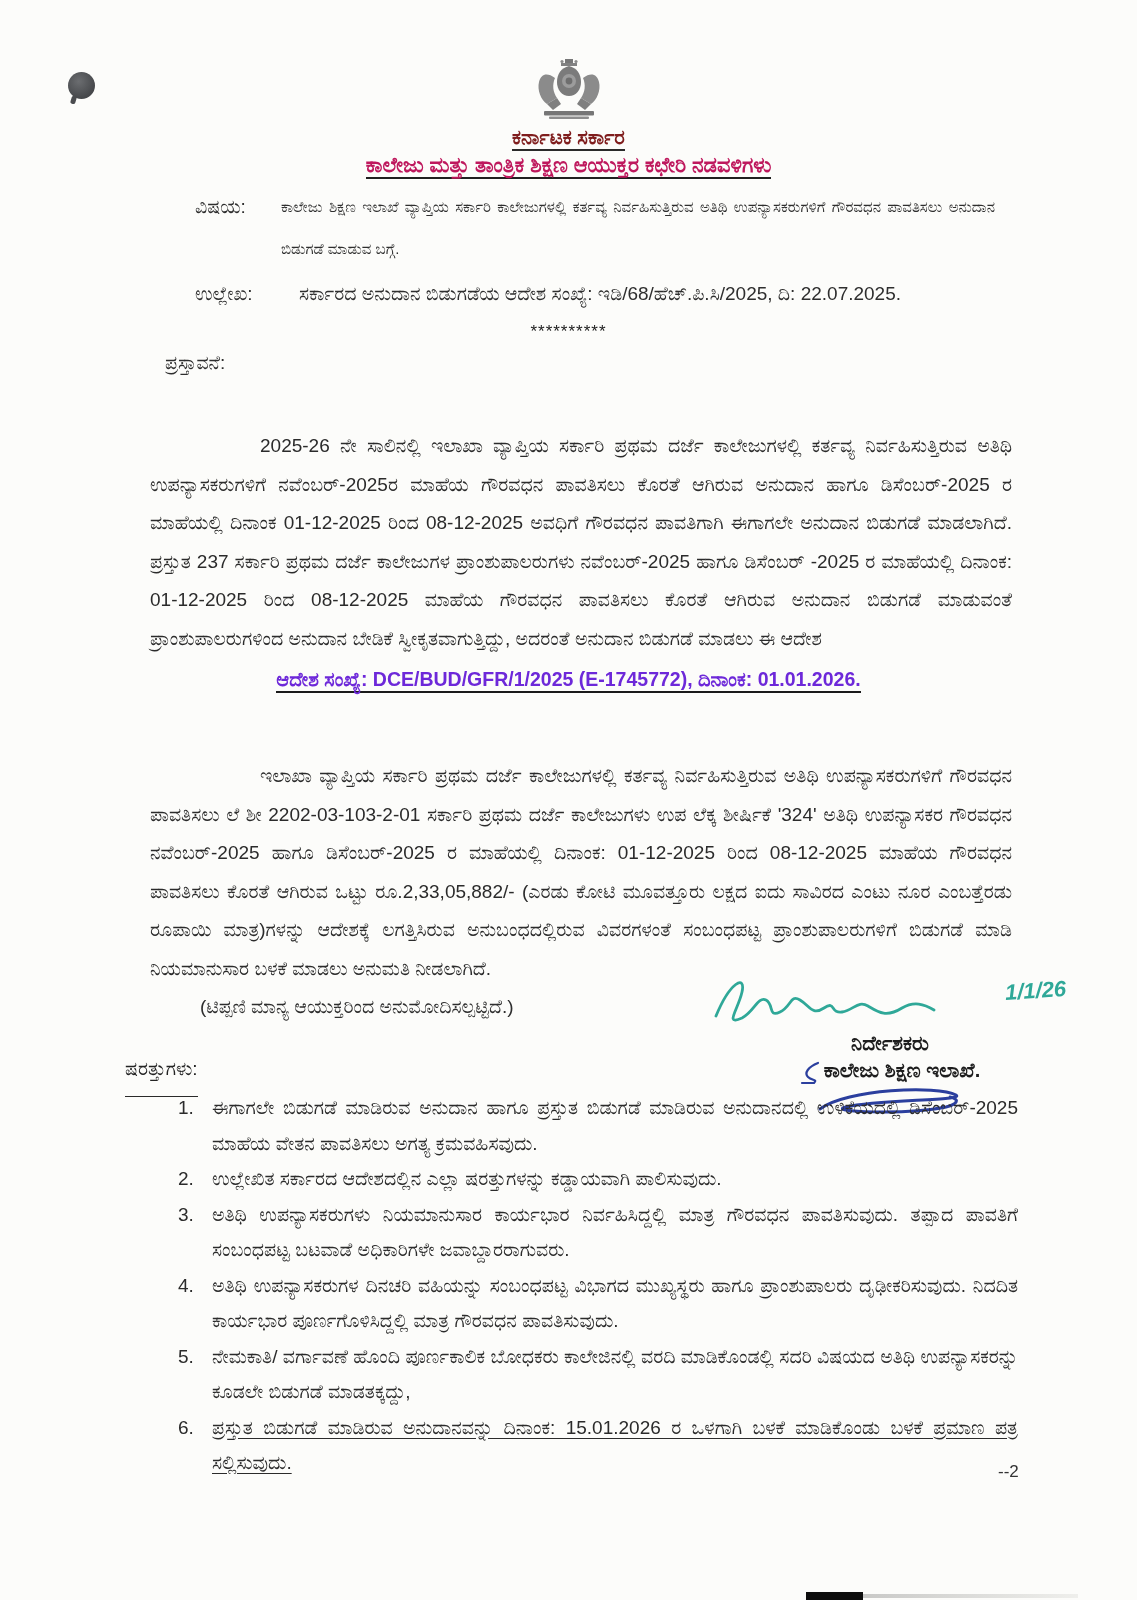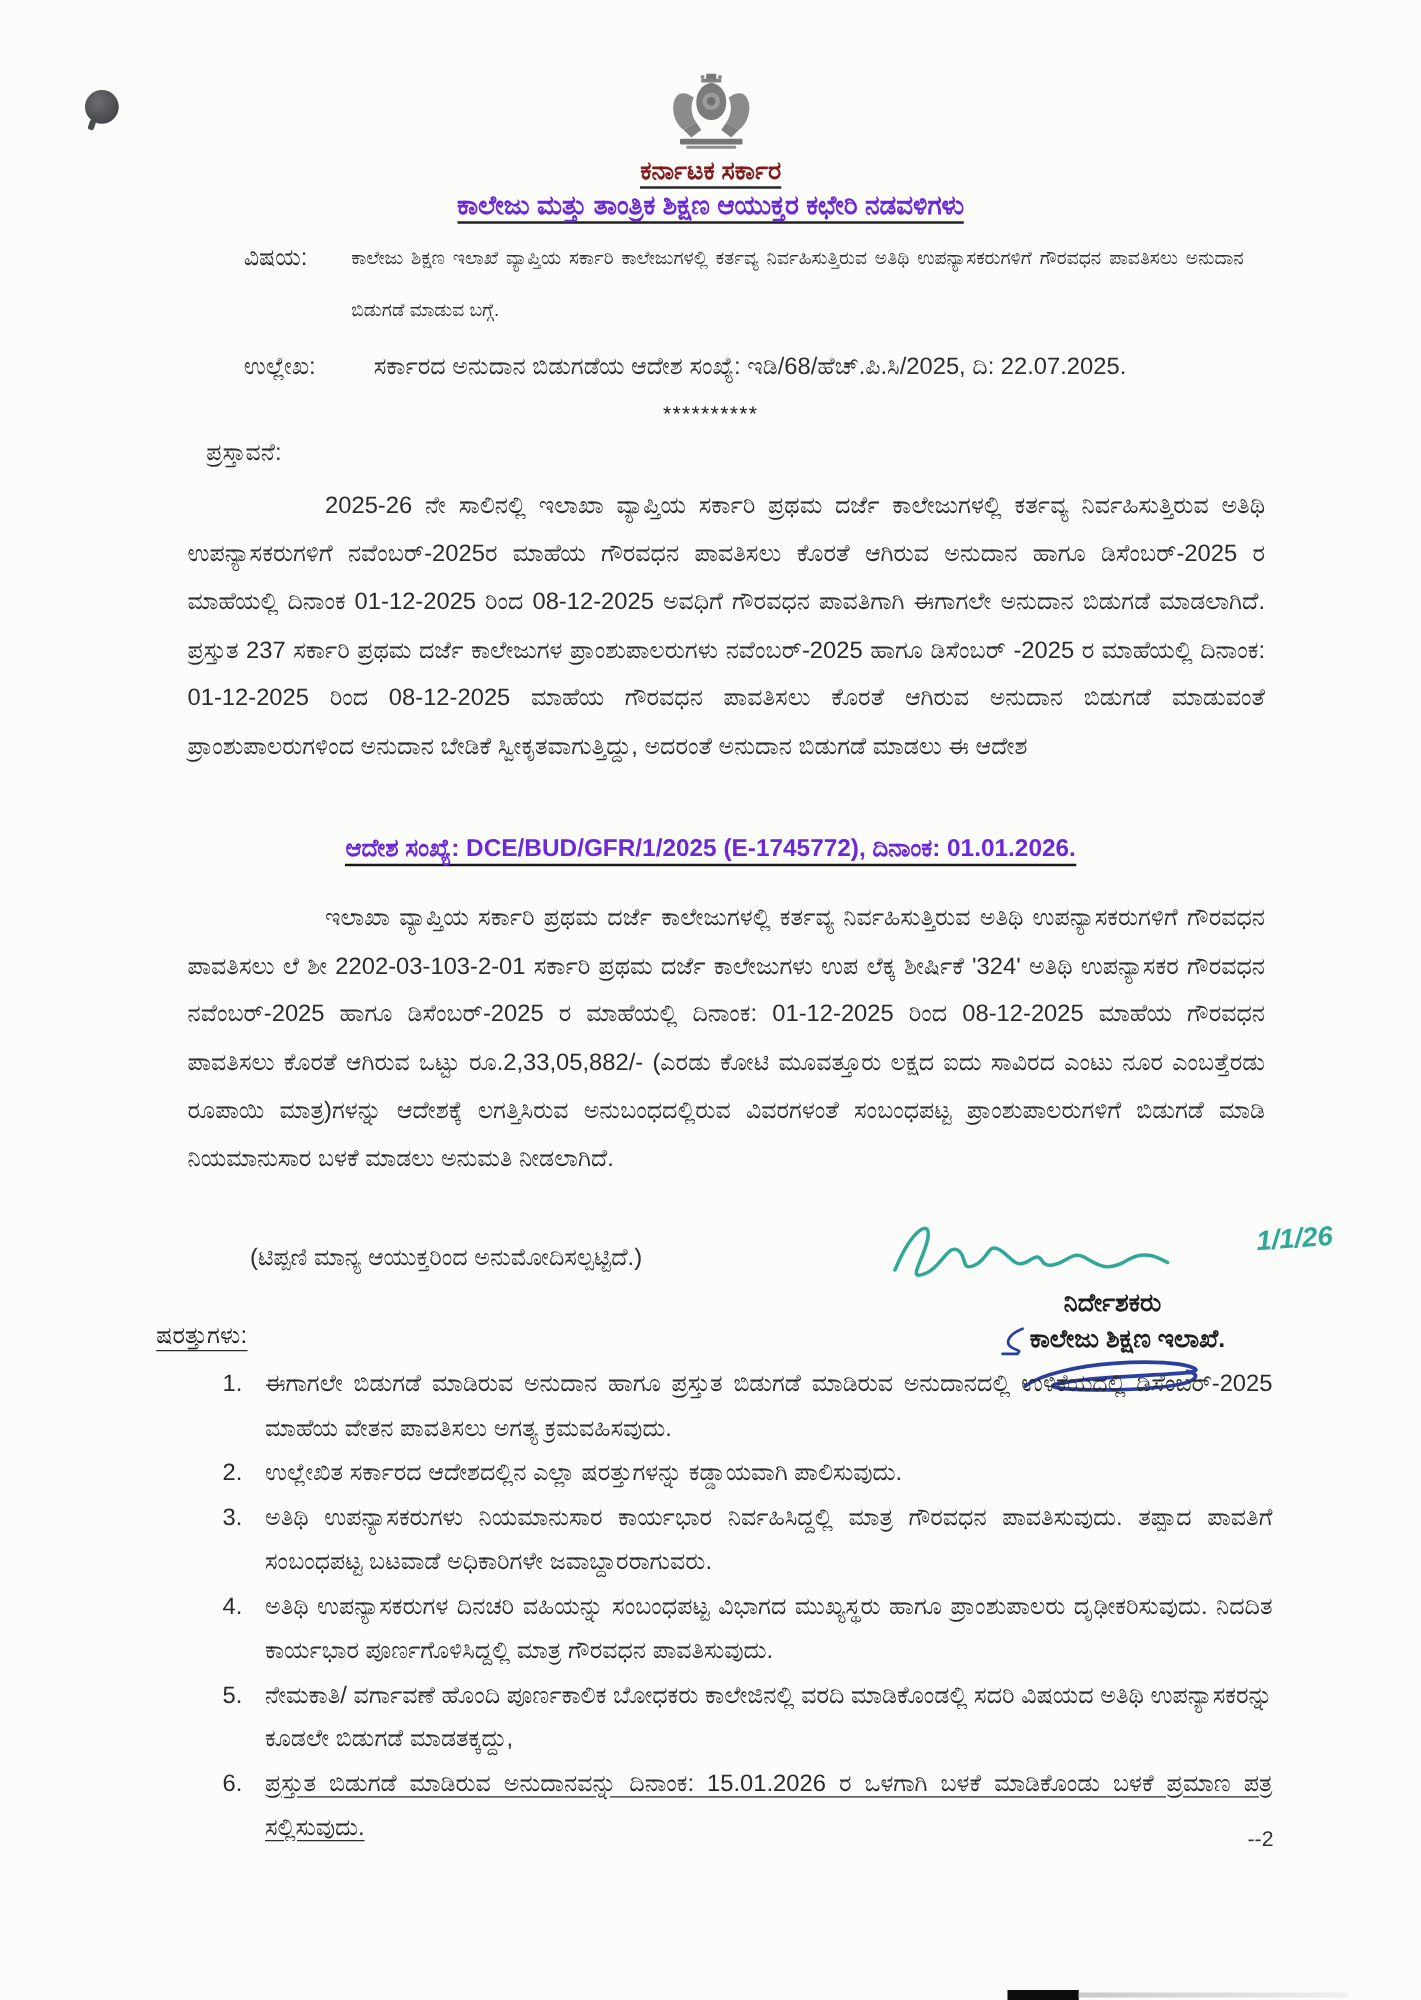--- a/index.html
+++ b/index.html
@@ -28,39 +28,39 @@
 
   
   .emblem-wrap{position:absolute;top:58px;left:0;right:0;text-align:center;}
   .gov-title{
     position:absolute;top:126px;left:0;right:0;text-align:center;
     font-size:20px;font-weight:bold;color:#7f1d1d;
   }
   .gov-title span{border-bottom:2px solid #2a2a2a;padding-bottom:1px;}
   .office-title{
     position:absolute;top:153px;left:0;right:0;text-align:center;
-    font-size:21px;font-weight:bold;color:#6d28d9;
+    font-size:21px;font-weight:bold;color:#be185d;
   }
   .office-title span{border-bottom:2.5px solid #202020;padding-bottom:1px;}
 
   
   .subject-row{position:absolute;top:196px;left:195px;width:800px;display:flex;}
   .subject-label{width:86px;flex:0 0 86px;font-size:19px;}
   .subject-text{flex:1;font-size:15px;line-height:42px;text-align:justify;margin-top:-10px;}
   .reference-row{position:absolute;top:283px;left:195px;width:830px;display:flex;}
   .reference-label{width:86px;flex:0 0 86px;font-size:19px;}
   .reference-text{flex:1;font-size:19px;margin-left:18px;}
 
   .stars{position:absolute;top:322px;left:0;right:0;text-align:center;font-size:17px;letter-spacing:1px;color:#222;}
 
   .preamble-heading{position:absolute;top:352px;left:165px;font-size:19px;}
 
   .para{
     position:absolute;left:150px;width:862px;
-    font-size:19px;line-height:38.5px;text-align:justify;color:#2b2b2b;
+    font-size:19px;line-height:38.5px;text-align:justify;color:#2b2b2b;margin-top:41px;
   }
   .para-1{top:386px;text-indent:110px;}
   .para-2{top:716px;text-indent:110px;}
 
   .order-line{
     position:absolute;top:668px;left:0;right:0;text-align:center;
     font-size:19.5px;font-weight:bold;color:#6d28d9;
   }
   .order-line span{border-bottom:2px solid #1a1a1a;padding-bottom:1px;}
 
@@ -73,21 +73,21 @@
     position:absolute;right:4px;top:6px;
     font-size:22px;font-style:italic;font-weight:bold;color:#2fa898;
     transform:rotate(-4deg);
   }
   .sig-designation{font-size:20px;font-weight:bold;color:#1d1d1d;margin-top:2px;}
   .sig-department{font-size:20px;font-weight:bold;color:#1d1d1d;margin-top:4px;position:relative;}
   .sig-flourish{margin-top:-2px;}
 
   
   .conditions-heading{position:absolute;top:1058px;left:125px;font-size:19px;color:#232323;}
-  .conditions-heading span{border-bottom:1.8px solid #2a2a2a;padding-bottom:1px;}
+  .conditions-heading span{border-bottom:1.8px solid #2a2a2a;padding-bottom:17px;}
   .cond-list{position:absolute;top:1090px;left:178px;width:840px;}
   .cond-item{display:flex;font-size:19px;line-height:35.5px;color:#2b2b2b;}
   .cond-num{flex:0 0 34px;}
   .cond-text{flex:1;text-align:justify;}
   .cond-item.underlined .cond-text{text-decoration:underline;text-underline-offset:4px;}
 
   .page-number{position:absolute;top:1462px;left:998px;font-size:17px;color:#333;}
 </style>
 </head>
 <body>

